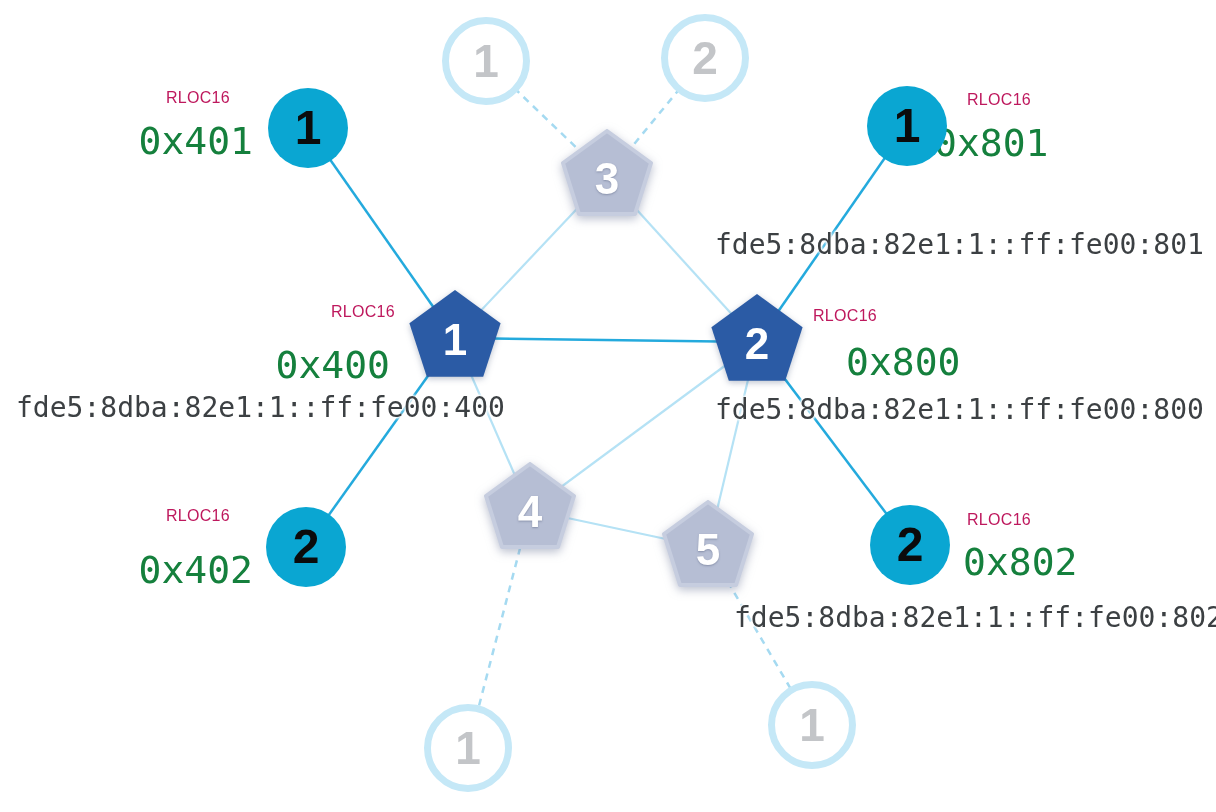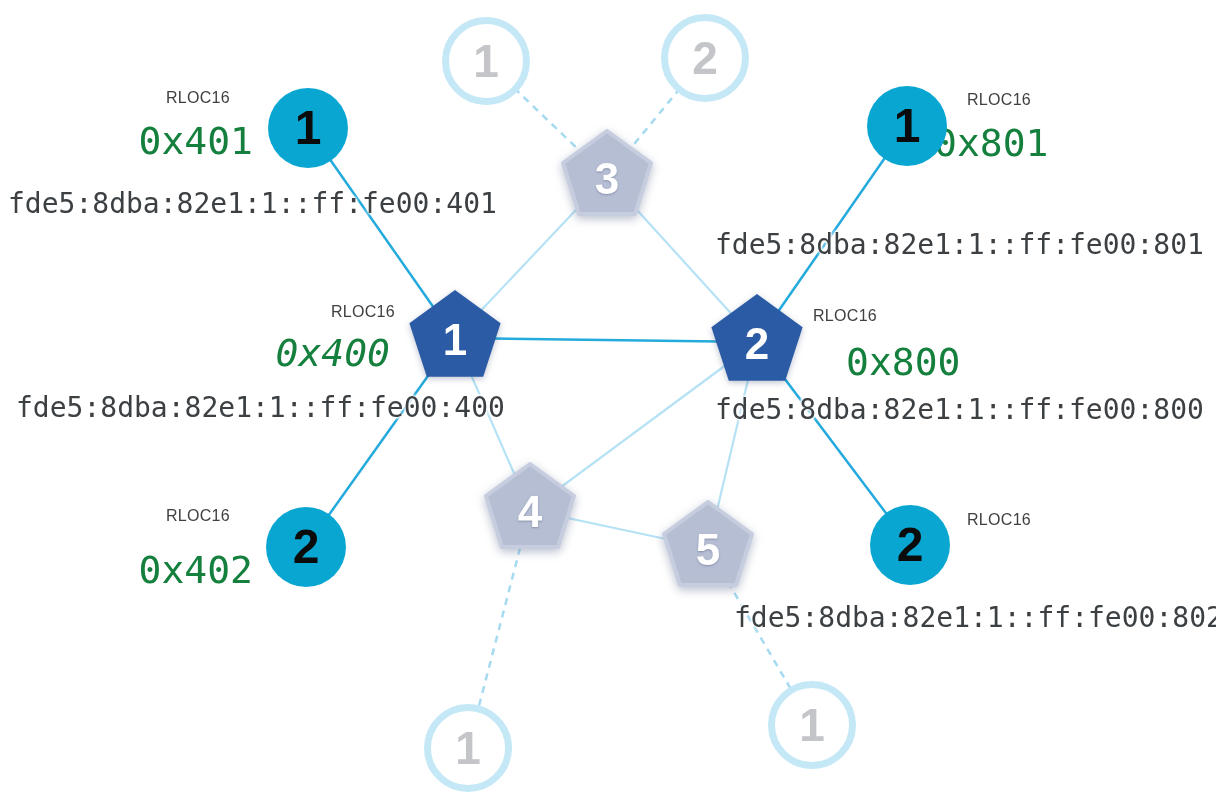--- a/index.html
+++ b/index.html
@@ -18,30 +18,30 @@
   .pent{width:104px;height:100px;}
   .pent svg{position:absolute;left:0;top:0;}
   .pent .num{position:relative;top:2px;color:#ffffff;font-weight:bold;font-size:44px;line-height:1;}
   .pent-router{filter:drop-shadow(0 2px 3px rgba(40,60,100,0.30));}
   .pent-router polygon{fill:#2b5ba5;}
   .pent-faded{filter:drop-shadow(0 3px 5px rgba(120,130,160,0.50));}
   .pent-faded polygon{fill:#b6bed4;stroke:#c6cddf;stroke-width:4;stroke-linejoin:round;}
   .pent-faded .num{text-shadow:0 1px 2px rgba(90,100,130,0.5);}
 
   .lbl{position:absolute;white-space:nowrap;}
-  .rloc-cap{font-size:16px;color:#404040;line-height:20px;letter-spacing:0.3px;}
+  .rloc-cap{font-size:16px;color:#be185d;line-height:20px;letter-spacing:0.3px;}
   .hex{font-family:"DejaVu Sans Mono","Liberation Mono",monospace;font-size:38px;line-height:42px;color:#15803d;}
   .ip{font-family:"DejaVu Sans Mono","Liberation Mono",monospace;font-size:28px;line-height:30px;color:#3c4043;
       text-shadow:0 0 4px #fff,0 0 4px #fff,1px 1px 2px #fff,-1px -1px 2px #fff;}
   .ta-r{text-align:right;}
 
   
   .cap-401{right:986px;top:88px;}  .hex-401{right:963px;top:120px;} .ip-401{left:8px;top:189px;}
   .cap-801{left:967px;top:90px;}   .hex-801{left:934px;top:122px;text-align:center;}  .ip-801{left:715px;top:190px;margin-top:40px;}
-  .cap-400{right:821px;top:302px;} .hex-400{right:826px;top:332px;font-style:italic;} .ip-400{left:16px;top:393px;}
+  .cap-400{right:821px;top:302px;} .hex-400{right:826px;top:344px;} .ip-400{left:16px;top:393px;}
   .cap-800{left:813px;top:306px;}  .hex-800{left:846px;top:341px;}  .ip-800{left:715px;top:395px;}
   .cap-402{right:986px;top:506px;} .hex-402{right:963px;top:533px;margin-top:16px;} .ip-402{left:14px;top:602px;}
   .cap-802{left:967px;top:510px;}  .hex-802{left:963px;top:541px;}  .ip-802{left:715px;top:603px;margin-left:19px;}
 </style>
 </head>
 <body>
 
 <div id="canvas">
 
   <svg id="edges" width="1216" height="812">
@@ -57,38 +57,38 @@
       <line x1="708" y1="548" x2="812" y2="725" class="edge-dashed"></line>
       <line x1="455" y1="338" x2="757" y2="342" class="edge-strong"></line>
       <line x1="455" y1="338" x2="308" y2="128" class="edge-strong"></line>
       <line x1="455" y1="338" x2="306" y2="547" class="edge-strong"></line>
       <line x1="757" y1="342" x2="907" y2="126" class="edge-strong"></line>
       <line x1="757" y1="342" x2="910" y2="545" class="edge-strong"></line>
     </svg>
 
   <div class="lbl rloc-cap ta-r cap-401">RLOC16</div>
   <div class="lbl hex ta-r hex-401">0x401</div>
-  <div class="lbl ip ip-401">fde5:8dba:82e1:1::ff:fe00:401</div>
 
   <div class="lbl rloc-cap cap-801">RLOC16</div>
   <div class="lbl hex hex-801">0x801</div>
   <div class="lbl ip ip-801">fde5:8dba:82e1:1::ff:fe00:801</div>
 
   <div class="lbl rloc-cap ta-r cap-400">RLOC16</div>
   <div class="lbl hex ta-r hex-400">0x400</div>
   <div class="lbl ip ip-400">fde5:8dba:82e1:1::ff:fe00:400</div>
 
   <div class="lbl rloc-cap cap-800">RLOC16</div>
   <div class="lbl hex hex-800">0x800</div>
   <div class="lbl ip ip-800">fde5:8dba:82e1:1::ff:fe00:800</div>
 
   <div class="lbl rloc-cap ta-r cap-402">RLOC16</div>
   <div class="lbl hex ta-r hex-402">0x402</div>
 
   <div class="lbl rloc-cap cap-802">RLOC16</div>
+  <div class="lbl hex hex-802">0x802</div>
   <div class="lbl ip ip-802">fde5:8dba:82e1:1::ff:fe00:802</div>
 
   <div class="node fadedc" style="left: 442px; top: 17px;">
     <span class="num">1</span>
   </div>
   <div class="node fadedc" style="left: 661px; top: 14px;">
     <span class="num">2</span>
   </div>
   <div class="node fadedc" style="left: 424px; top: 704px;">
     <span class="num">1</span>

